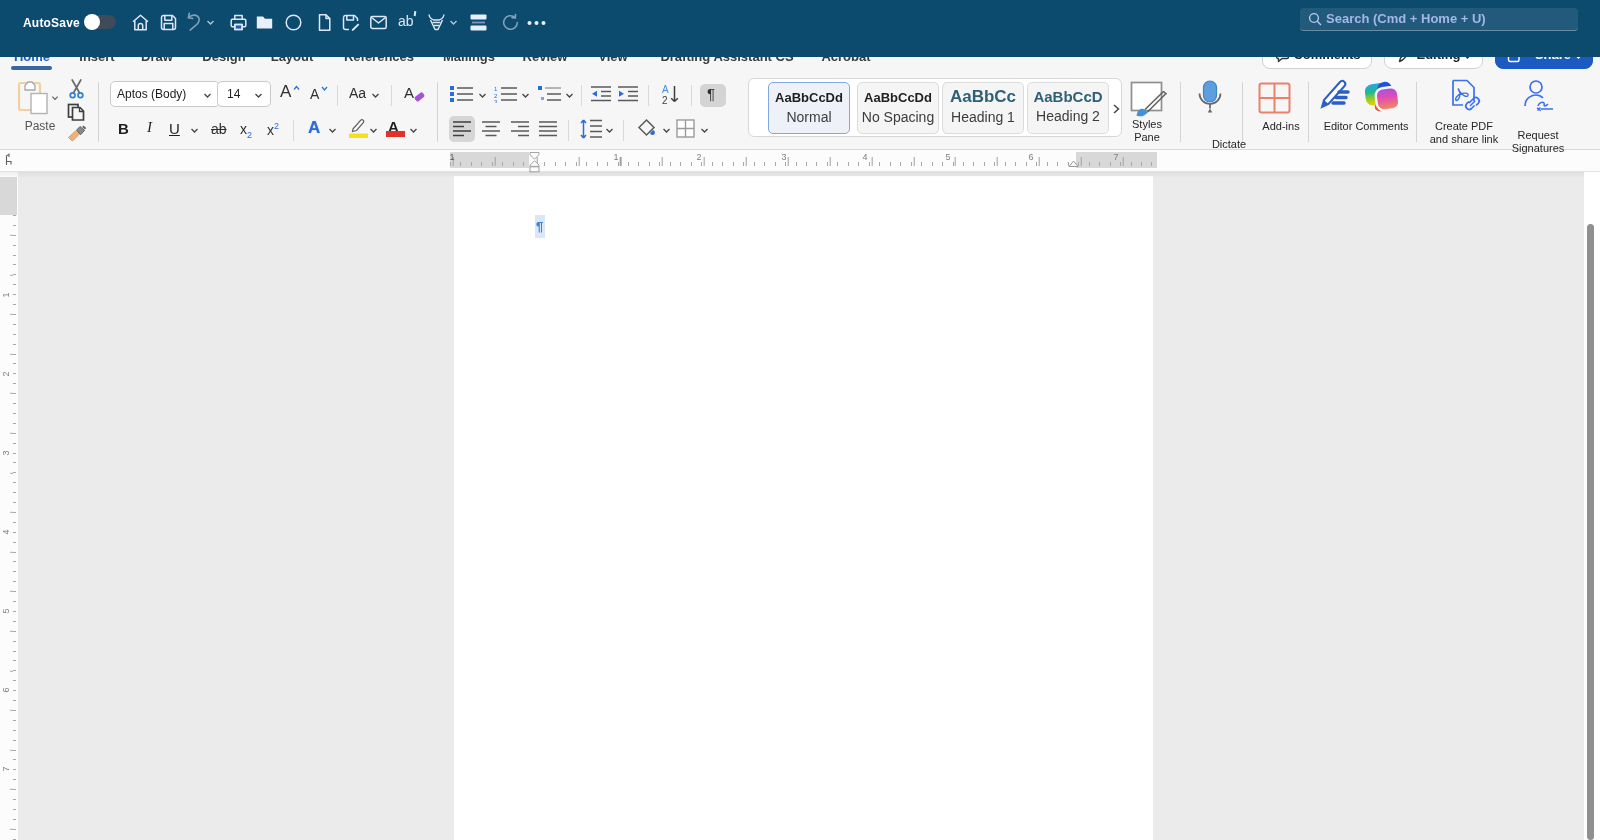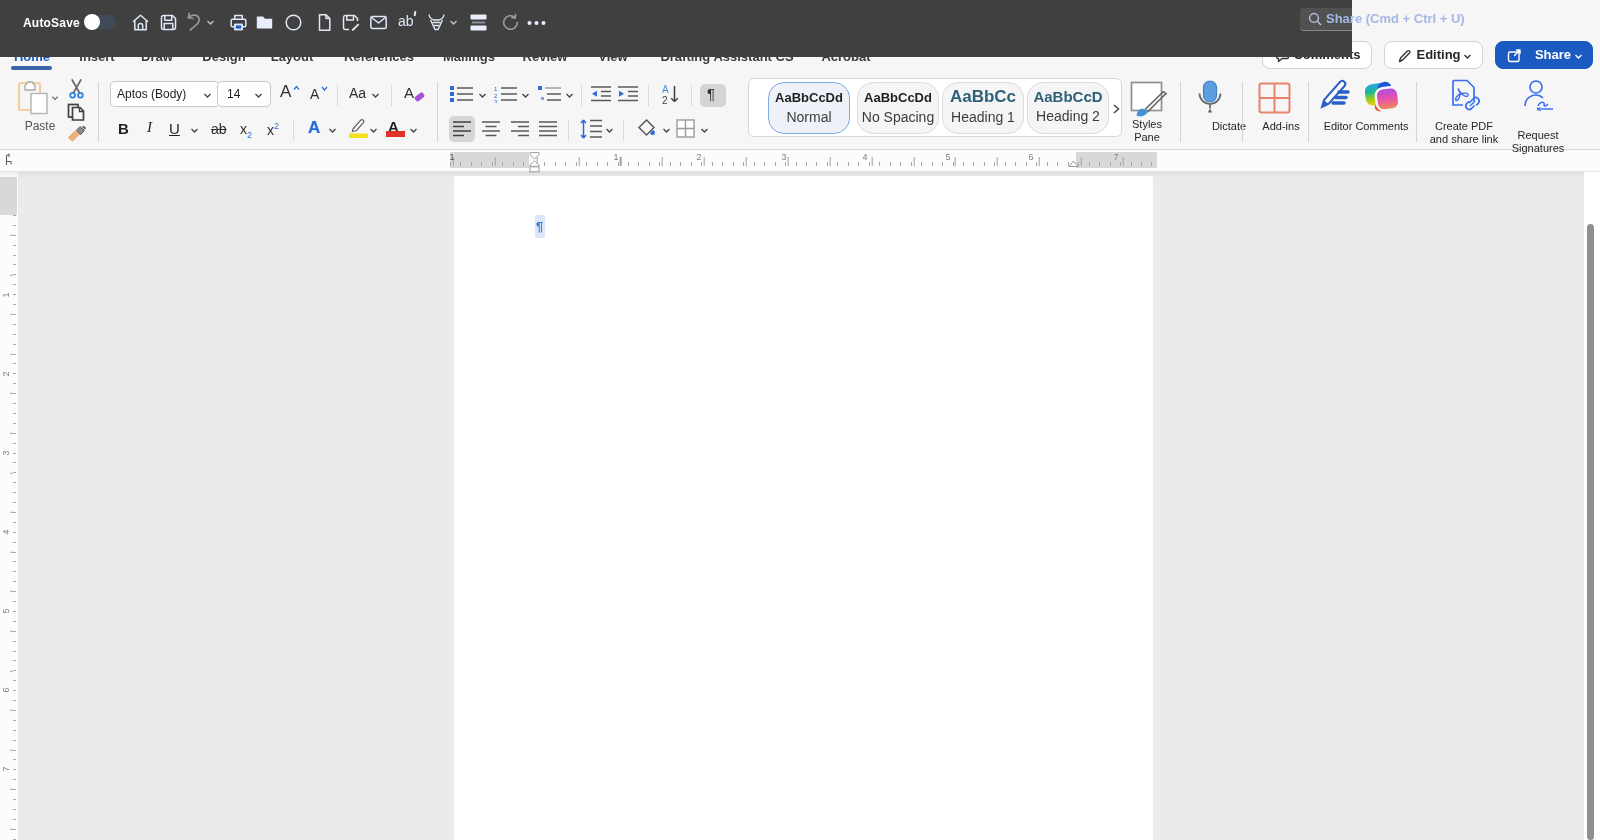--- a/index.html
+++ b/index.html
@@ -1,21 +1,21 @@
 <!DOCTYPE html>
 <html><head>
 <meta charset="utf-8">
 <style>
   * { margin:0; padding:0; box-sizing:border-box; }
   html,body { width:1600px; height:840px; overflow:hidden; font-family:"Liberation Sans", sans-serif; }
   .abs { position:absolute; }
   #stage { position:relative; width:1600px; height:840px; background:#f6f6f6; }
 
   
-  #titlebar { position:absolute; left:0; top:0; width:1352px; height:57px; background:#404040; z-index:30; }
+  #titlebar { position:absolute; left:0; top:0; width:1600px; height:57px; background:#0c4a6e; z-index:30; }
   #titlebar .ticon { position:absolute; top:12px; width:21px; height:21px; }
   #autosave { position:absolute; left:23px; top:16px; color:#fff; font-size:12px; font-weight:700; letter-spacing:.2px; }
   #toggle { position:absolute; left:85px; top:15px; width:31px; height:14px; background:#3f4b58; border-radius:7px; }
   #toggle .knob { position:absolute; left:-1px; top:-1px; width:16px; height:16px; border-radius:50%; background:#fff; }
   #doctitle { position:absolute; left:0; top:15px; width:1600px; text-align:center; color:#fff; font-size:13.5px; font-weight:700; }
   #search { position:absolute; left:1300px; top:8px; width:278px; height:23px; background:rgba(255,255,255,0.09); border-radius:4px; border-bottom:1px solid rgba(255,255,255,0.32); color:#a3b8e6; font-size:13px; font-weight:600; line-height:22px; }
   #search span { margin-left:26px; }
 
   
   #tabrow { position:absolute; left:0; top:40px; width:1600px; height:35px; z-index:10; }
@@ -31,21 +31,21 @@
   .sep-tall { position:absolute; top:27px; width:1px; height:60px; background:#d4d4d4; }
   .sep-r1 { position:absolute; top:30px; width:1px; height:21px; background:#d9d9d9; }
   .sep-r2 { position:absolute; top:65px; width:1px; height:21px; background:#d9d9d9; }
   .lbl { position:absolute; font-size:11px; line-height:12.5px; color:#262626; text-align:center; white-space:nowrap; transform:translateX(-50%); }
 
   
   .combo { position:absolute; top:26px; height:26px; background:#fff; border:1px solid #c9c9c9; border-radius:5px; font-size:12px; color:#1d1d1d; line-height:24px; }
 
   
   #stylebox { position:absolute; left:748px; top:23px; width:374px; height:59px; background:#fff; border:1px solid #d7d7d7; border-radius:6px; }
-  .stylecell { position:absolute; top:3px; width:82px; height:52px; background:#f5f5f6; border:1px solid #dcdcdc; border-radius:16px; text-align:center; }
+  .stylecell { position:absolute; top:3px; width:82px; height:52px; background:#f5f5f6; border:1px solid #dcdcdc; border-radius:5px; text-align:center; }
   .stylecell .big { display:block; margin-top:7px; font-size:13px; font-weight:600; color:#1f1f1f; }
   .stylecell .cap { display:block; margin-top:4px; font-size:14px; color:#3c3c3c; }
 
   
   #hruler { position:absolute; left:0; top:150px; width:1600px; height:22px; background:#fcfcfc; border-bottom:1px solid #e3e3e3; z-index:4; }
   
   #docarea { position:absolute; left:0; top:172px; width:1600px; height:668px; background:#ebebeb; }
   #docshadow { position:absolute; left:0; top:172px; width:1584px; height:6px; background:linear-gradient(to bottom, rgba(0,0,0,0.06), rgba(0,0,0,0)); z-index:1; }
   #vruler { position:absolute; left:0; top:172px; width:18px; height:668px; background:#fcfcfc; }
   #page { position:absolute; left:454px; top:176px; width:699px; height:664px; background:#ffffff; }
@@ -281,21 +281,21 @@
       </svg>
     <div class="lbl" style="left:1147px;top:63px;">Styles<br>Pane</div>
     <div class="sep-tall" style="left:1180px;"></div>
 
     <svg class="abs" style="left:1197px;top:25px;" width="26" height="36" viewBox="0 0 26 36">
         <rect x="6.5" y="1" width="13" height="21" rx="6.5" fill="#5d9fde" stroke="#3d85c6" stroke-width="1.2"></rect>
         <path d="M2.5 13.5 A10.5 10.5 0 0 0 23.5 13.5" fill="none" stroke="#666" stroke-width="1.7"></path>
         <path d="M13 24 V28.5" stroke="#666" stroke-width="1.7"></path>
         <path d="M13 28.5 L10.8 32.5 H15.2 Z" fill="#666"></path>
       </svg>
-    <div class="lbl" style="left:1209px;top:65px;padding-left:40px;">Dictate</div>
+    <div class="lbl" style="left:1209px;top:83px;padding-left:40px;">Dictate</div>
     <div class="sep-tall" style="left:1242px;"></div>
 
     <svg class="abs" style="left:1258px;top:27px;" width="33" height="32" viewBox="0 0 33 32">
         <g fill="none" stroke="#e8826c" stroke-width="2">
           <rect x="1.5" y="1.5" width="30" height="29" rx="2"></rect>
           <path d="M16.5 1.5 V30.5 M1.5 16 H31.5"></path>
         </g>
       </svg>
     <div class="lbl" style="left:1275px;top:65px;margin-left:6px;">Add-ins</div>
     <div class="sep-tall" style="left:1308px;"></div>
@@ -397,21 +397,21 @@
   <div id="titlebar">
     <span id="autosave">AutoSave</span>
     <div id="toggle">
         <div class="knob"></div>
       </div>
     <div id="search">
       <svg class="abs" style="left:8px;top:4px;" width="14" height="14" viewBox="0 0 14 14" fill="none" stroke="#b9cbec" stroke-width="1.4">
           <circle cx="6" cy="6" r="4.4"></circle>
           <path d="M9.3 9.3 L13 13"></path>
         </svg>
-      <span>Share (Cmd + Ctrl + U)</span>
+      <span>Search (Cmd + Home + U)</span>
     </div>
 
     <svg class="ticon" style="left:130px;" viewBox="0 0 21 21" fill="none" stroke="#dfe8f7" stroke-width="1.5" stroke-linejoin="round">
         <path d="M3 9.8 L10.5 3.2 L18 9.8"></path>
         <path d="M4.8 8.6 V17.7 H16.2 V8.6"></path>
         <path d="M8.3 17.7 V13.6 A2.2 2.2 0 0 1 12.7 13.6 V17.7"></path>
       </svg>
     <svg class="ticon" style="left:158px;" viewBox="0 0 21 21" fill="none" stroke="#dfe8f7" stroke-width="1.5" stroke-linejoin="round">
         <path d="M3.5 5.5 A2 2 0 0 1 5.5 3.5 H14.5 L17.5 6.5 V15.5 A2 2 0 0 1 15.5 17.5 H5.5 A2 2 0 0 1 3.5 15.5 Z"></path>
         <path d="M6.8 3.8 V8.2 H13.8 V3.8"></path>

